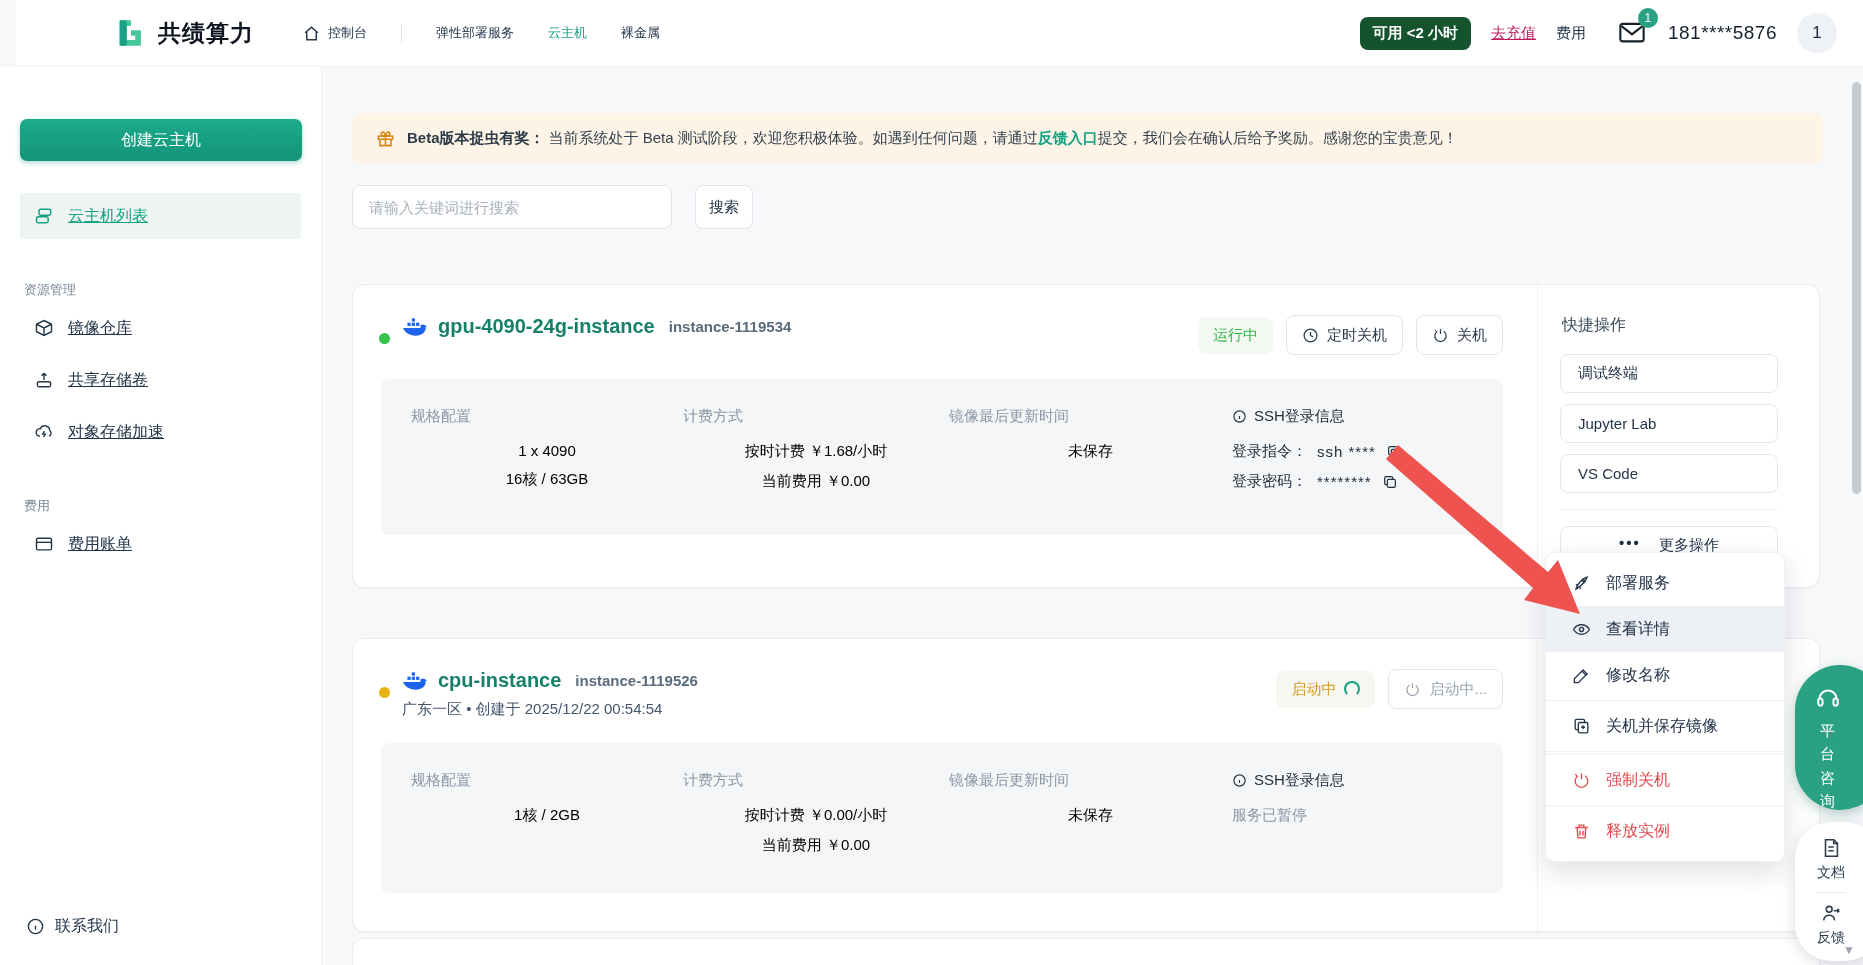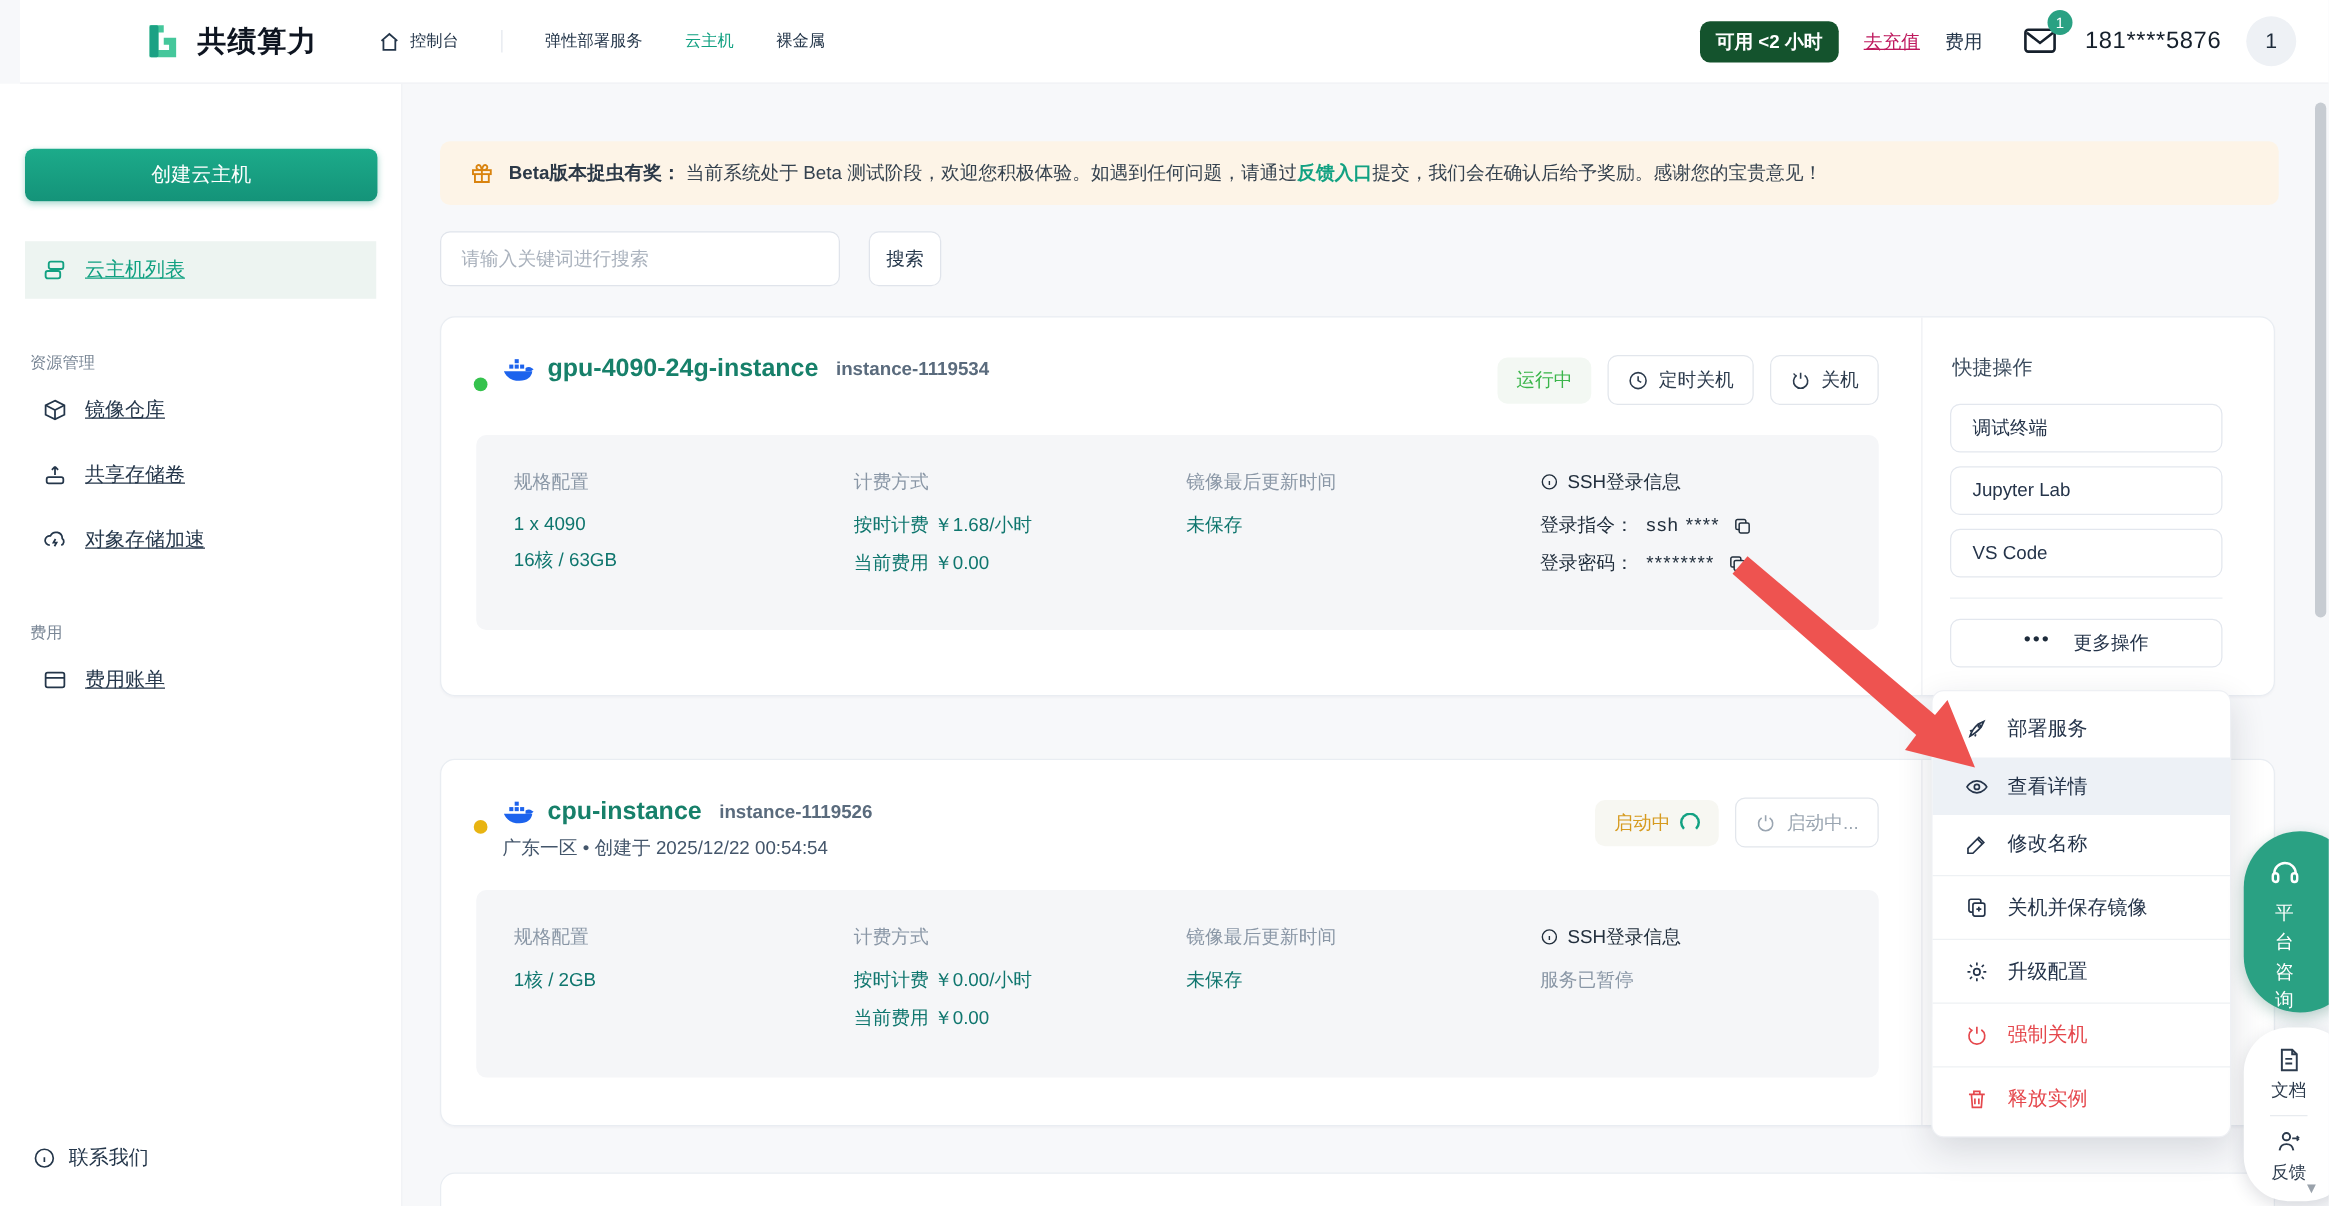--- a/index.html
+++ b/index.html
@@ -52,21 +52,21 @@
   .search-row { margin:21px 0 0 30px; display:flex; gap:23px; }
   .search-input { width:320px; height:44px; border:1px solid #e0e4eb; border-radius:8px; background:#fff;
                   padding:0 16px; font-size:15px; color:#1d2b3a; font-family:inherit; }
   .search-input::placeholder { color:#aab2bd; }
   .search-btn { width:58px; height:44px; background:#fff; border:1px solid #e0e4eb; border-radius:8px;
                 font-size:15px; color:#24364a; cursor:pointer; font-family:inherit; }
 
   
   .card { margin-left:30px; width:1468px; background:#fff; border:1px solid #e9edf2; border-radius:12px;
           display:flex; box-shadow:0 1px 2px rgba(20,30,50,.03); }
-  .card.row1 { margin-top:24px; height:304px; }
+  .card.row1 { margin-top:55px; height:304px; }
   .card.row2 { margin-top:50px; height:294px; }
   .card-info { flex:1; padding:30px 34px 0 24px; }
   .quick-col { width:282px; border-left:1px solid #eef0f4; padding:26px 22px 0 22px; }
   .inst-head { display:flex; align-items:flex-start; }
   .dot { width:11px; height:11px; border-radius:50%; margin:18px 12px 0 2px; flex:none; }
   .dot.green { background:#35c24d; }
   .dot.amber { background:#e8b412; }
   .inst-title-row { display:flex; align-items:center; gap:10px; }
   .inst-name { font-size:20px; font-weight:700; color:#17806a; }
   .inst-id { font-size:15px; font-weight:600; color:#5a6b7d; margin-left:4px; }
@@ -77,21 +77,21 @@
   .status-pill.starting { background:#f7f7f2; color:#d69a1e; }
   .spinner { width:16px; height:16px; border-radius:50%; border:2.5px solid #12a182; border-bottom-color:transparent;
              display:inline-block; }
   .act-btn { display:flex; align-items:center; gap:8px; background:#fff; border:1px solid #e2e6ec; border-radius:8px;
              padding:0 15px; height:40px; font-size:15px; color:#2c3b4d; cursor:pointer; font-family:inherit; }
   .act-btn.disabled { color:#9aa5b1; }
   .detail-panel { margin-top:24px; margin-left:4px; background:#f5f6f8; border-radius:8px; height:156px;
                   display:grid; grid-template-columns:272px 266px 283px 1fr; padding:28px 0 0 30px; }
   .card.row2 .detail-panel { height:150px; }
   .d-label { font-size:15px; color:#8a97a6; margin-bottom:16px; }
-  .d-line { font-size:15px; color:#0f766e; margin-bottom:11px; }
+  .d-line { font-size:15px; color:#000000; margin-bottom:11px;text-align:center; }
   .ssh-label { display:flex; align-items:center; gap:7px; font-size:15px; color:#222f3d; margin-bottom:16px; }
   .ssh-row { display:flex; align-items:center; gap:10px; font-size:15px; color:#222f3d; margin-bottom:11px; }
   .ssh-val { letter-spacing:1px; }
   .copy-ic { cursor:pointer; color:#222f3d; }
   .paused { font-size:15px; color:#8a97a6; }
 
   
   .qa-title { font-size:16px; color:#3c4c5e; margin:4px 0 18px 2px; }
   .qa-btn { width:218px; height:39px; background:#fff; border:1px solid #e3e7ee; border-radius:8px; display:flex;
             align-items:center; padding:0 17px; font-size:15px; color:#25344a; margin-bottom:11px; cursor:pointer; }
@@ -487,29 +487,20 @@
       <span class="icon">
         <svg width="19" height="19" viewBox="0 0 24 24" fill="none" stroke="#25344a" stroke-width="1.7">
             <rect x="8" y="7" width="12" height="13" rx="2"></rect>
             <path d="M16 7V5a2 2 0 0 0-2-2H6a2 2 0 0 0-2 2v9a2 2 0 0 0 2 2h2"></path>
             <path d="M14 10.5v5m-2.5-2.5h5"></path>
           </svg>
       </span>
       <span>关机并保存镜像</span>
     </div>
     <div class="dd-divider"></div>
-    <div class="dd-item">
-      <span class="icon">
-        <svg width="19" height="19" viewBox="0 0 24 24" fill="none" stroke="#25344a" stroke-width="1.7">
-            <circle cx="12" cy="12" r="3.2"></circle>
-            <path d="M12 2.5v3M12 18.5v3M2.5 12h3M18.5 12h3M5 5l2.1 2.1M16.9 16.9 19 19M19 5l-2.1 2.1M7.1 16.9 5 19"></path>
-          </svg>
-      </span>
-      <span>升级配置</span>
-    </div>
     <div class="dd-divider"></div>
     <div class="dd-item danger">
       <span class="icon">
         <svg width="19" height="19" viewBox="0 0 24 24" fill="none" stroke="#e5484d" stroke-width="1.7">
             <path d="M7.5 6A8 8 0 1 0 16.5 6M12 3v7"></path>
             <path d="m4 4 3 3" stroke-width="1.4"></path>
           </svg>
       </span>
       <span>强制关机</span>
     </div>

